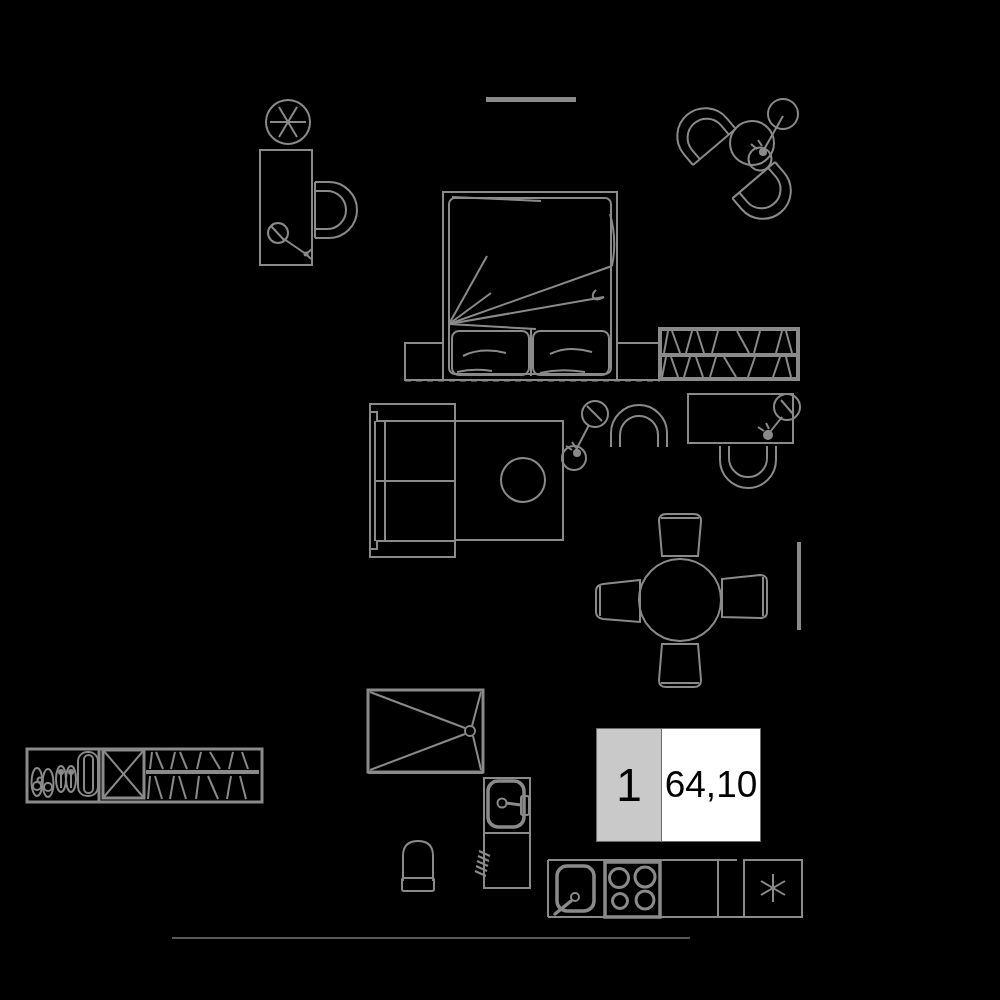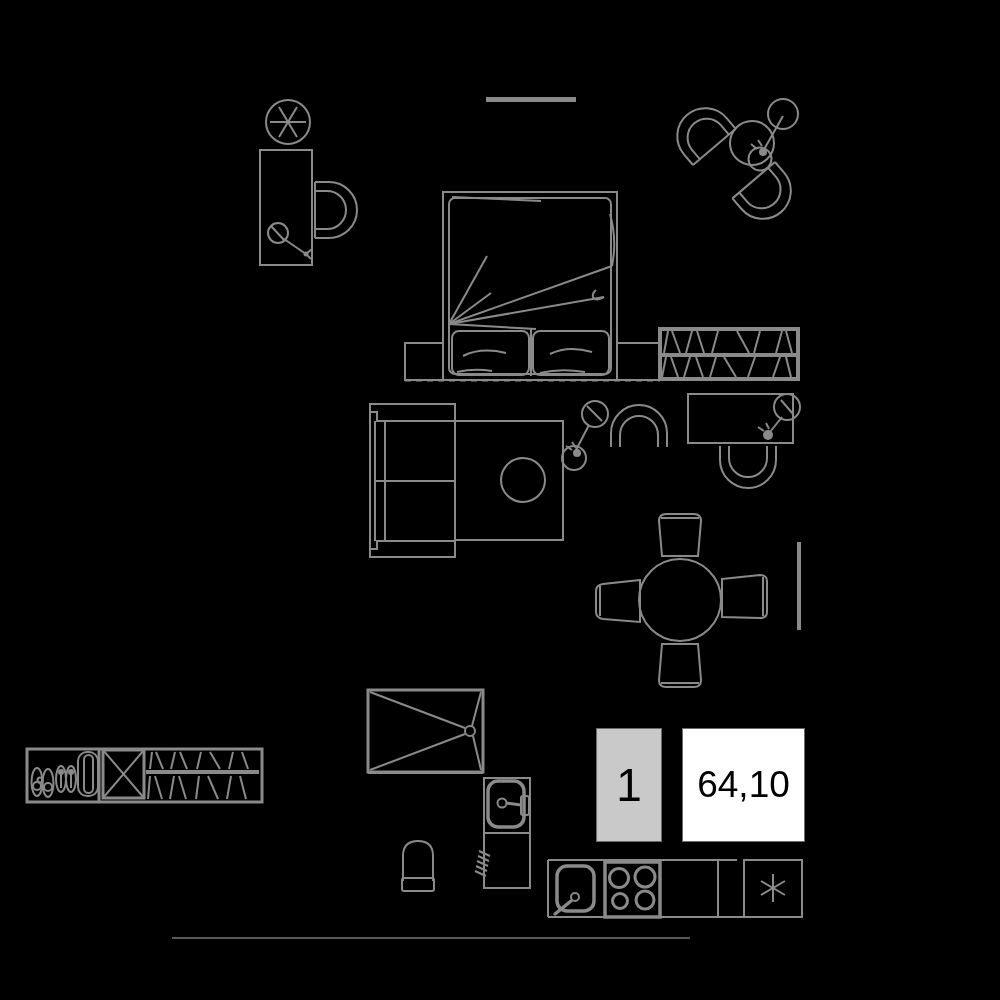--- a/index.html
+++ b/index.html
@@ -11,21 +11,21 @@
   #plan .thick{stroke-width:4;}
   #plan .med{stroke-width:3;}
   #plan .heavy{stroke-width:3.5;}
   #plan .fillbar{fill:#8a8a8a;stroke:none;}
   #plan .blob{fill:#8a8a8a;stroke:none;}
   #plan .thin{stroke-width:1.5;stroke:#777;}
   #plan .dash{stroke-dasharray:6 5;}
   .label-box{position:absolute;top:728px;height:114px;display:flex;align-items:center;
              justify-content:center;color:#000;border:1px solid #6b6b6b;box-sizing:border-box;}
   #unit-number{left:596px;width:66px;font-size:46px;}
-  #unit-area{left:682px;width:123px;font-size:37px;letter-spacing:0px;}
+  #unit-area{left:661px;width:100px;font-size:37px;letter-spacing:0px;}
 </style>
 </head>
 <body>
 
 <div id="stage" style="background: rgb(0, 0, 0);">
 <svg id="plan" width="1000" height="1000" viewBox="0 0 1000 1000">
   <defs>
     <path id="dchair-outer" d="M0,0 L14,0 A28,28 0 0 1 14,56 L0,56"></path>
     <path id="dchair-inner" d="M0,9 L12,9 A19,19 0 0 1 12,47 L0,47"></path>
     <line id="dchair-chord" x1="0" y1="0" x2="0" y2="56"></line>

